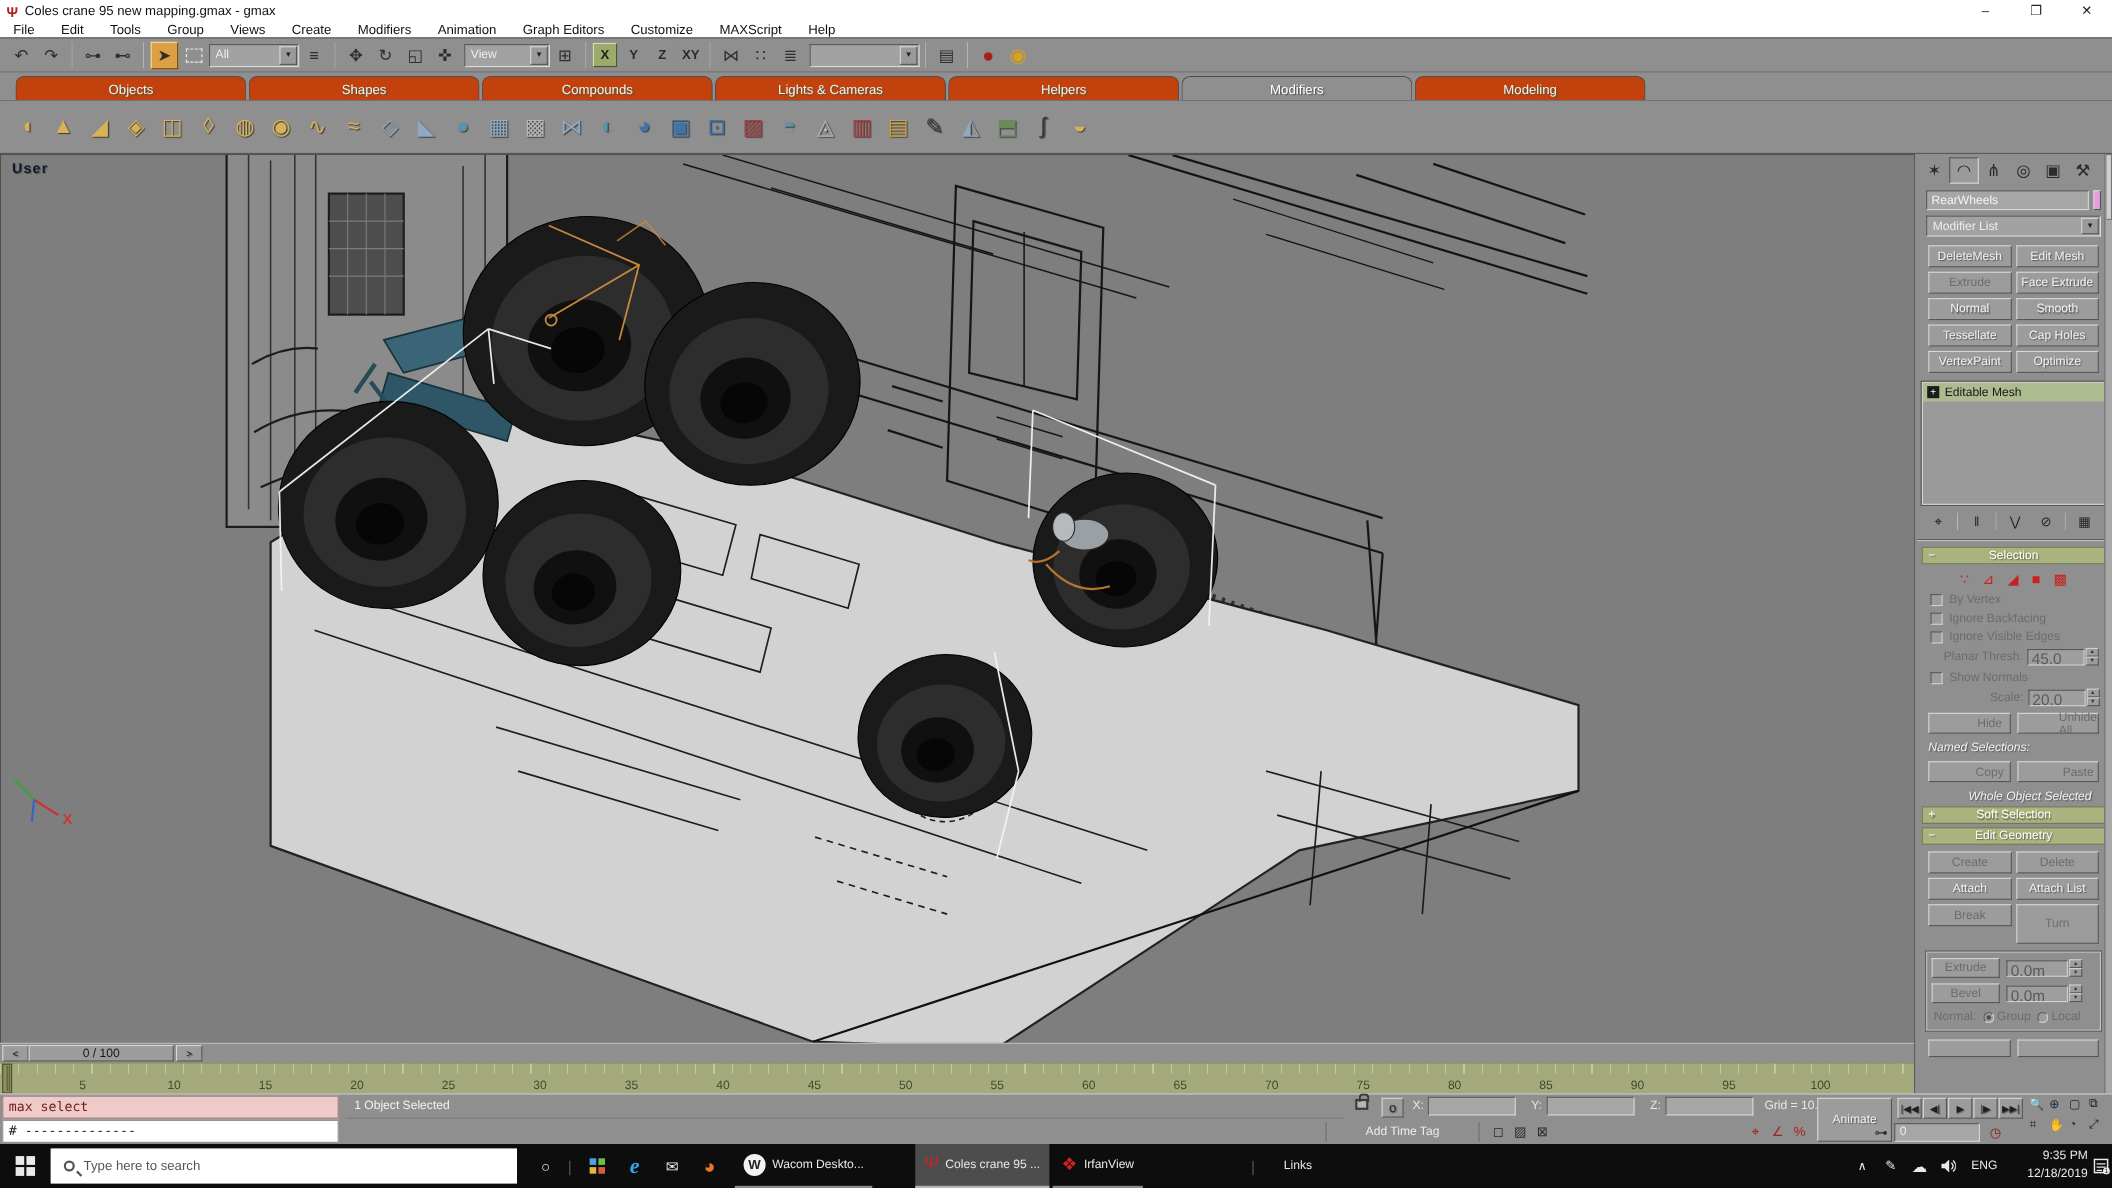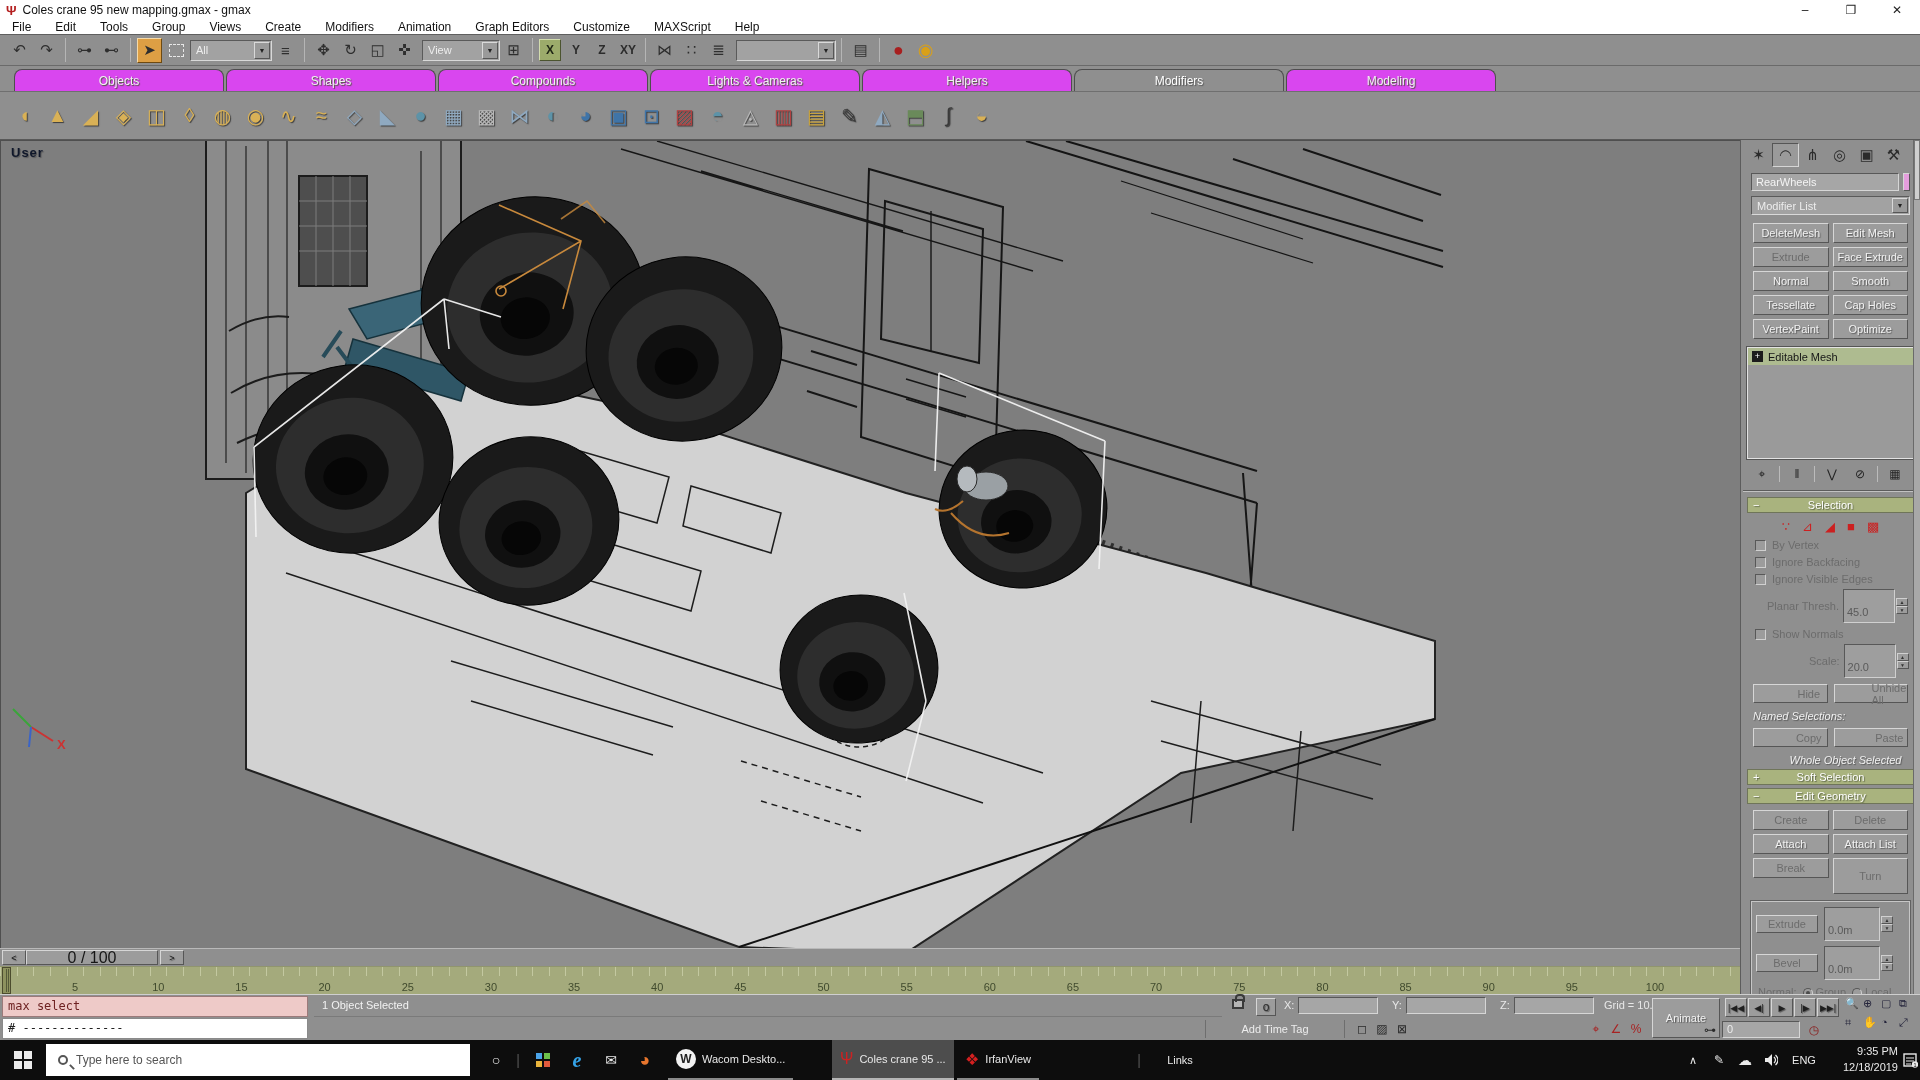--- a/index.html
+++ b/index.html
@@ -16,21 +16,21 @@
   .tbtn { width:25px; height:25px; margin:0 1px; display:flex; align-items:center; justify-content:center; font-size:15px; color:#2e2e2e; background:#8f8f8f; }
   .tbtn.active { background:#dd9f44; border:1px solid; border-color:#f4d9a8 #6e4a12 #6e4a12 #f4d9a8; }
   .tbtn.axis { width:22px; height:22px; font-size:12px; font-weight:bold; color:#2c2c2c; }
   .tbtn.axis.active { background:#9cab6b; border:1px solid; border-color:#d2dcae #4c5430 #4c5430 #d2dcae; color:#1e2414; }
   .tsep { width:1px; height:24px; background:#6a6a6a; border-right:1px solid #b5b5b5; margin:0 5px; }
   .dropd { height:21px; background:#a2a2a2; border:1px solid; border-color:#5a5a5a #d9d9d9 #d9d9d9 #5a5a5a; color:#ededed; font-size:11px; display:flex; align-items:center; padding-left:5px; position:relative; }
   .dropd .arr { position:absolute; right:1px; top:1px; bottom:1px; width:16px; background:#9a9a9a; border:1px solid; border-color:#d9d9d9 #565656 #565656 #d9d9d9; font-size:7px; color:#222; display:flex; align-items:center; justify-content:center; }
   .marquee { width:15px; height:13px; border:1.5px dashed #e8e8e8; }
   
   #tabbar { position:absolute; top:66px; left:0; width:1920px; height:26px; background:#8f8f8f; border-bottom:1px solid #6f6f6f; display:flex; align-items:flex-end; padding-left:14px; }
-  .tab { width:210px; height:22px; background:#d946ef; border:1px solid #4e4e4e; border-bottom:none; border-radius:8px 8px 0 0; color:#f2f2f2; text-shadow:1px 1px 1px #4a5a3a; font-size:12px; display:flex; align-items:center; justify-content:center; margin-right:2px; }
+  .tab { width:210px; height:22px; background:#c2410c; border:1px solid #4e4e4e; border-bottom:none; border-radius:8px 8px 0 0; color:#f2f2f2; text-shadow:1px 1px 1px #4a5a3a; font-size:12px; display:flex; align-items:center; justify-content:center; margin-right:2px; }
   .tab.active { background:#8f8f8f; color:#ffffff; text-shadow:1px 1px 1px #555; }
   
   #modbar { position:absolute; top:92px; left:0; width:1920px; height:48px; background:#8f8f8f; border-bottom:1px solid #585858; display:flex; align-items:center; padding-left:8px; }
   .modicon { width:27px; height:30px; margin:0 3px; font-size:20px; display:flex; align-items:center; justify-content:center; text-shadow:1px 1px 1px #3c3c3c; }
   
   #viewport { position:absolute; top:140px; left:0; width:1740px; height:808px; background:#7e7e7e; border:1px solid #4f4f4f; }
   #vplabel { position:absolute; top:4px; left:10px; color:#0f172a; font-weight:bold; font-size:13px; letter-spacing:1px; text-shadow:1px 1px 1px #585858; }
   
   #panel { position:absolute; top:140px; right:0; width:180px; height:854px; background:#8f8f8f; border-left:1px solid #5c5c5c; font-size:11px; color:#f0f0f0; overflow:hidden; }
   #panel-scroll { position:absolute; right:0; top:0; width:7px; height:854px; background:#a8a8a8; border-left:1px solid #6a6a6a; }
@@ -54,33 +54,33 @@
   #stacktools .st { width:26px; height:18px; font-size:12px; color:#242424; display:flex; align-items:center; justify-content:center; }
   #stacktools .sep { width:1px; height:16px; background:#666; border-right:1px solid #bbb; margin:0 2px; }
   .groove { height:2px; border-top:1px solid #5c5c5c; border-bottom:1px solid #c2c2c2; margin:5px 2px; }
   .roll { height:16px; background:#a9b37e; border:1px solid #6f7559; margin:3px 6px 0 6px; position:relative; display:flex; align-items:center; justify-content:center; color:#fff; text-shadow:1px 1px 1px #60684a; font-size:11px; }
   .roll .pm { position:absolute; left:5px; top:1px; color:#fff; font-size:11px; }
   #subobj { display:flex; justify-content:center; gap:12px; margin-top:6px; }
   #subobj span { color:#cc2020; font-size:13px; }
   .chk { display:flex; align-items:center; margin:5px 0 0 14px; color:#6c6c6c; }
   .chk .box { width:11px; height:11px; background:#9c9c9c; border:1px solid; border-color:#585858 #d0d0d0 #d0d0d0 #585858; margin-right:6px; }
   .fldrow { display:flex; align-items:center; margin:4px 0 0 0; color:#6c6c6c; }
-  .fld { height:15px; background:#9e9e9e; border:1px solid; border-color:#585858 #d0d0d0 #d0d0d0 #585858; color:#5a5a5a; font-size:11px; padding:16px 3px; }
+  .fld { height:15px; background:#9e9e9e; border:1px solid; border-color:#585858 #d0d0d0 #d0d0d0 #585858; color:#5a5a5a; font-size:14px; padding:0 3px; }
   .spin { width:12px; height:16px; display:flex; flex-direction:column; margin-left:1px; }
   .spin i { flex:1; background:#9c9c9c; border:1px solid; border-color:#d0d0d0 #565656 #565656 #d0d0d0; font-size:5px; color:#333; font-style:normal; line-height:6px; text-align:center; }
   .btnrow { display:flex; gap:6px; margin:6px 12px 0 12px; }
   .btnrow .b { flex:1; height:19px;padding-left:37px; }
   .lab { color:#f0f0f0; font-size:11px; margin:7px 0 0 12px; text-shadow:1px 1px 1px #5a5a5a;font-style:italic; }
   .groupbox { border:1px solid #c6c6c6; outline:1px solid #616161; margin:7px 10px 0 10px; padding:5px 4px 6px 4px; }
   .radio { width:10px; height:10px; border-radius:50%; background:#9c9c9c; border:1px solid; border-color:#585858 #d0d0d0 #d0d0d0 #585858; display:inline-block; margin:0 3px -1px 6px; }
   .radio.on::after { content:""; display:block; width:4px; height:4px; margin:2px; border-radius:50%; background:#4c4c4c; }
   
   #sliderrow { position:absolute; top:948px; left:0; width:1740px; height:18px; background:#8f8f8f; border-top:1px solid #b9b9b9; display:flex; align-items:center; }
   #sliderrow .sbtn { width:24px; height:15px; margin-left:2px; font-size:9px; color:#111; }
-  #sliderthumb { width:132px; height:15px; font-size:16px; color:#161616; text-shadow:none; }
+  #sliderthumb { width:132px; height:15px; font-size:11px; color:#161616; text-shadow:none; }
   #trackbar { position:absolute; top:966px; left:0; width:1740px; height:28px; background:#a4aa7c; border-top:1px solid #54584040; background-image:repeating-linear-gradient(90deg,#c3c8a0 0px,#c3c8a0 1px,transparent 1px,transparent 16.63px); background-size:100% 9px; background-repeat:no-repeat; }
   #trackbar .num { position:absolute; bottom:1px; font-size:11px; color:#414b2e; transform:translateX(-50%); }
   #tbthumb { position:absolute; left:2px; top:0; width:9px; height:27px; background:#8d925e; border:1px solid #4c4c2e; }
   #tbthumb::after { content:""; position:absolute; left:3px; top:1px; bottom:1px; width:1px; background:#555a38; box-shadow:2px 0 0 #555a38; }
   
   #statusbar { position:absolute; top:994px; left:0; width:1920px; height:46px; background:#8f8f8f; border-top:1px solid #cfcfcf; font-size:11px; }
   #listener1 { position:absolute; left:2px; top:1px; width:306px; height:21px; background:#eecac8; border:1px solid #9c7a7a; color:#6e2222; font-family:"DejaVu Sans Mono",monospace; font-size:12px; padding:2px 0 0 5px; }
   #listener2 { position:absolute; left:2px; top:23px; width:306px; height:21px; background:#ffffff; border:1px solid #8a8a8a; color:#222; font-family:"DejaVu Sans Mono",monospace; font-size:12px; padding:2px 0 0 5px; }
   #selstatus { position:absolute; left:314px; top:1px; width:908px; height:21px; color:#f2f2f2; padding:3px 0 0 8px; border-bottom:1px solid #7a7a7a; }
   #prompt { position:absolute; left:314px; top:24px; width:880px; height:20px; color:#f2f2f2; padding:3px 0 0 8px; }

